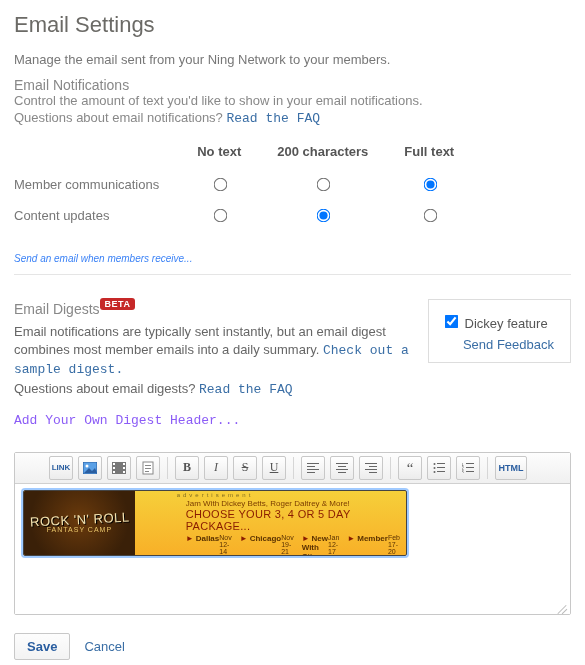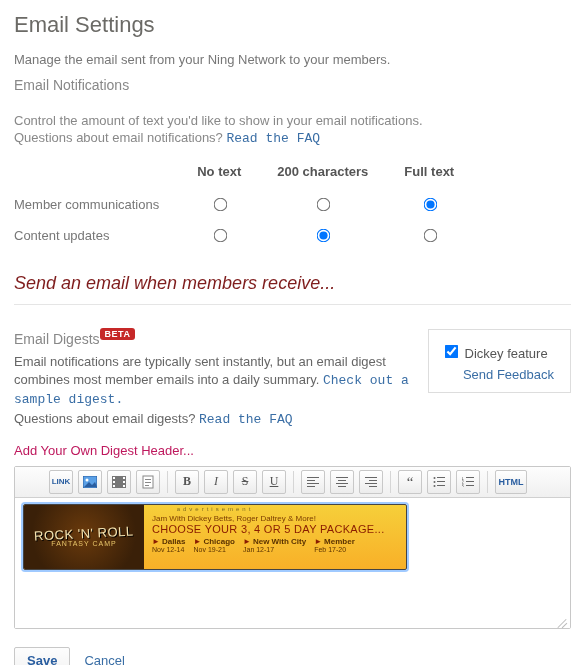--- a/index.html
+++ b/index.html
@@ -20,21 +20,21 @@
     color: #6b6a66;
     margin: 4px 0 14px 0;
   }
   .intro {
     color: #777;
     margin-bottom: 10px;
   }
   .section-title {
     color: #888;
     font-size: 14px;
-    margin: 6px 0 20px 0;
+    margin: 6px 0 0 0;
   }
   .sub {
     color: #888;
     font-size: 13px;
     margin-bottom: 2px;
   }
   a.link {
     color: #3a6ea5;
     text-decoration: none;
     font-family: Liberation Mono, monospace;
@@ -57,23 +57,23 @@
   }
   table.opts td.r {
     text-align: center;
     padding: 6px 18px;
   }
   input[type=radio], input[type=checkbox] {
     transform: scale(1.05);
   }
   .italic-line {
     font-style: italic;
-    color: #7f1d1d;
+    color: #3b82f6;
     margin-top: 22px;
-    font-size: 18px;
+    font-size: 10px;
   }
   .chk-row {
     margin: 10px 0 18px 6px;
     color: #555;
     font-size: 13px;
   }
   hr {
     border: none;
     border-top: 1px solid #e5e5e5;
     margin: 10px 0 26px 0;
@@ -112,23 +112,24 @@
     margin: 6px 0 0 22px;
     font-size: 13px;
     text-decoration: none;
   }
   .digest-text {
     color: #666;
     font-size: 13px;
     line-height: 1.4;
   }
   .add-header {
-    color: #be185d;
-    margin: 14px 0 8px 0;
-    font-size: 13px;
+    color: #8b5cf6;
+    margin: 14px 0 24px 0;
+    font-size: 13px;
+    font-family: Liberation Mono, monospace;
   }
   
   .editor {
     border: 1px solid #c8c8c8;
     border-radius: 2px;
   }
   .toolbar {
     background: linear-gradient(#fdfdfd, #f0f0f0);
     border-bottom: 1px solid #d0d0d0;
     padding: 3px 4px;
@@ -204,33 +205,34 @@
     text-shadow: 1px 1px 0 #000;
     line-height: 1;
   }
   .rnr-sub {
     font-size: 7px;
     letter-spacing: 1px;
     color:#e8c56a;
   }
   .banner-right {
     flex: 1;
-    padding: 8px 6px 16px 8px;
+    padding: 8px 6px 9px 8px;
     display: flex;
     flex-direction: column;
-    justify-content: flex-end;
+    justify-content: space-between;
+    margin-left: 43px;
   }
   .b-line1 { font-size: 8px; color:#7a3c00; }
   .b-line2 { font-family: Impact, "Arial Black", sans-serif; font-size: 11px; color:#8a1c00; letter-spacing:.3px; }
   .b-cities {
     display: flex;
     gap: 8px;
     margin-top: 2px;
   }
-  .city { display:flex; flex-direction:column; font-size:7px; color:#5b3200; }
+  .city { display:flex; flex-direction:row; font-size:7px; color:#5b3200; }
   .city .arrow { color:#8a1c00; margin-right:2px; }
   .city .name { font-weight:700; color:#5b3200; font-size:8px; }
   .resize-handle {
     position:absolute;
     right:1px; bottom:1px;
     width:14px; height:14px;
   }
   .resize-handle::before, .resize-handle::after {
     content:"";
     position:absolute;

